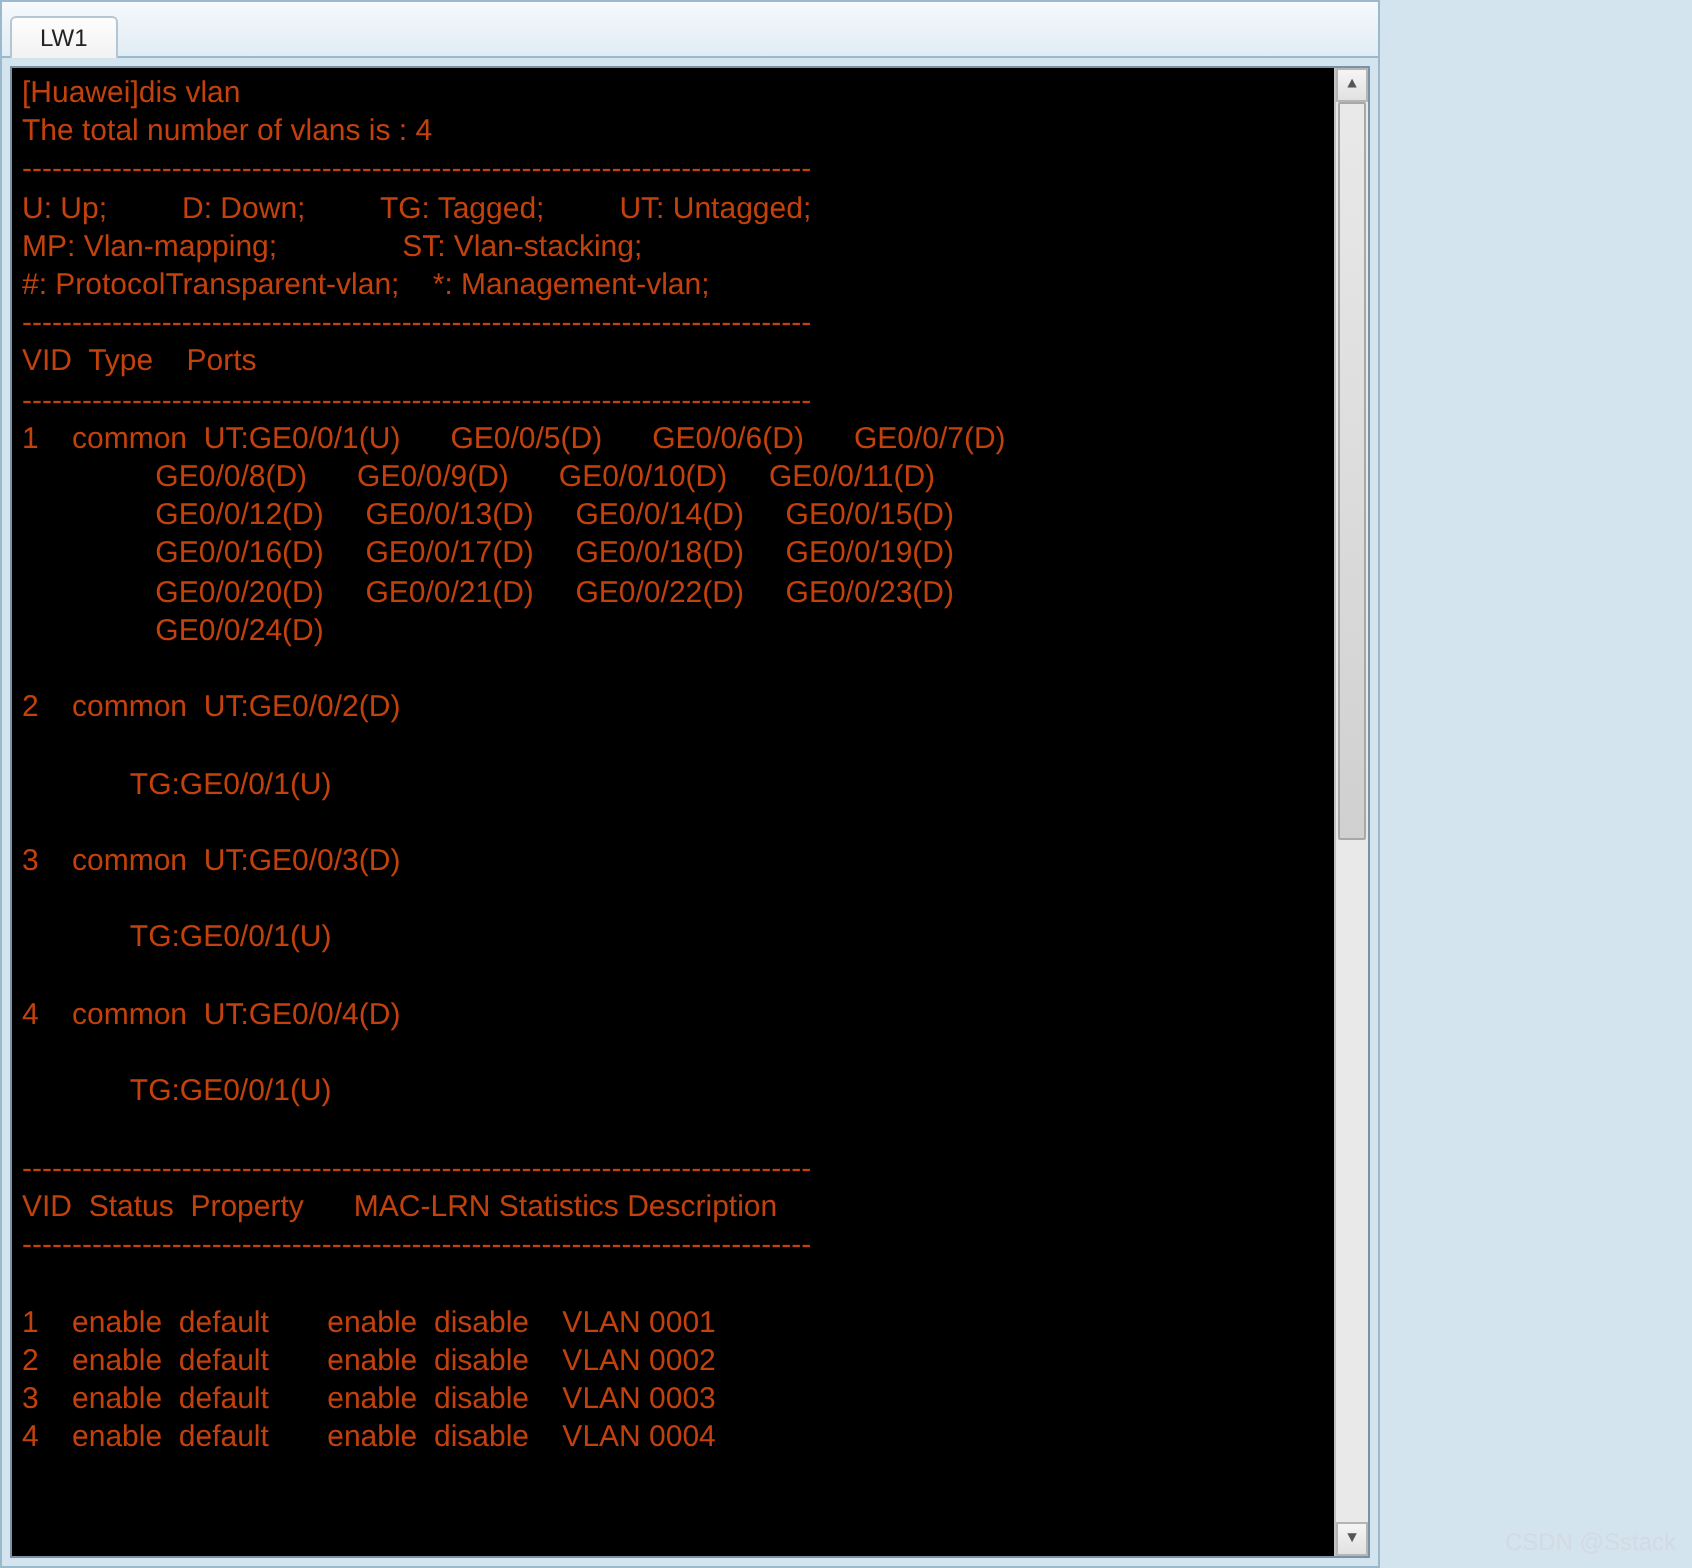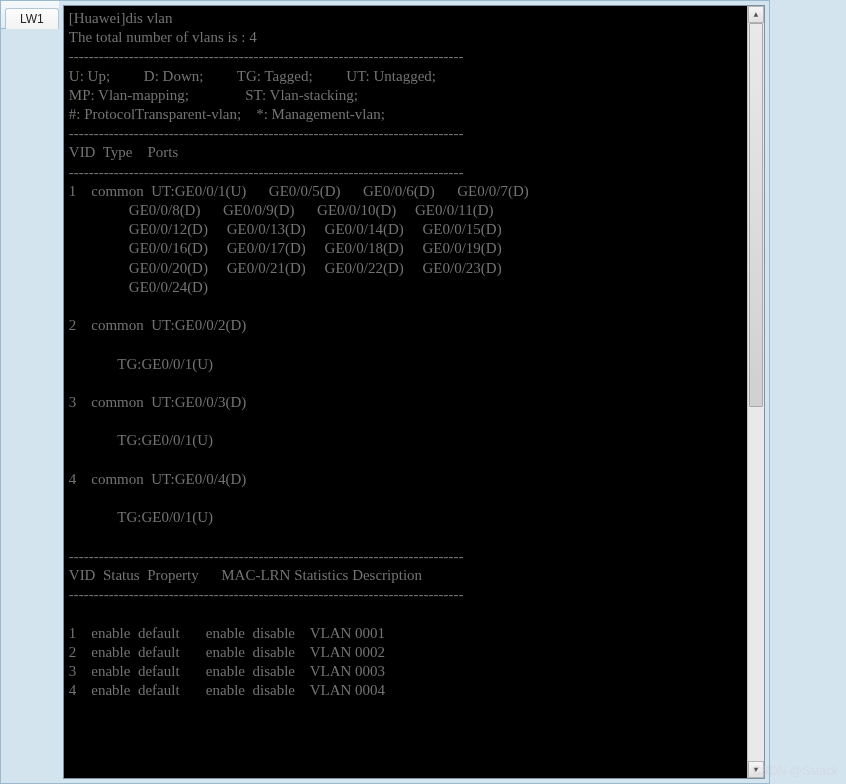--- a/index.html
+++ b/index.html
@@ -8,26 +8,26 @@
     padding: 0;
     background: #d4e4ee;
     font-family: "Consolas", "Courier New", monospace;
     font-size: 14px;
     width: 846px;
     height: 784px;
     overflow: hidden;
     position: relative;
   }
   .window-frame {
-    width: 770px;
+    width: 690px;
     height: 784px;
     background: #d4e4ee;
     border: 1px solid #9ab9cd;
     display: flex;
-    flex-direction: row;
+    flex-direction: column;
   }
   .tab-bar {
     height: 28px;
     background: linear-gradient(#f5f9fc, #e0ecf4);
     display: flex;
     align-items: flex-end;
     padding-left: 4px;
     border-bottom: 1px solid #9ab9cd;
   }
   .tab {
@@ -53,22 +53,22 @@
     flex: 1;
     background: #000;
     border: 1px solid #7a93a4;
     position: relative;
     overflow: hidden;
   }
   .terminal {
     position: absolute;
     inset: 1px 0 1px 1px;
     background: #000;
-    color: #737373;
-    font-family: Liberation Serif, serif;
+    color: #c2410c;
+    font-family: Liberation Sans, sans-serif;
     font-size: 15px;
     line-height: 19.2px;
     white-space: pre;
     padding: 2px 4px;
     overflow: hidden;
   }
   .scrollbar {
     position: absolute;
     right: 0;
     top: 0;

